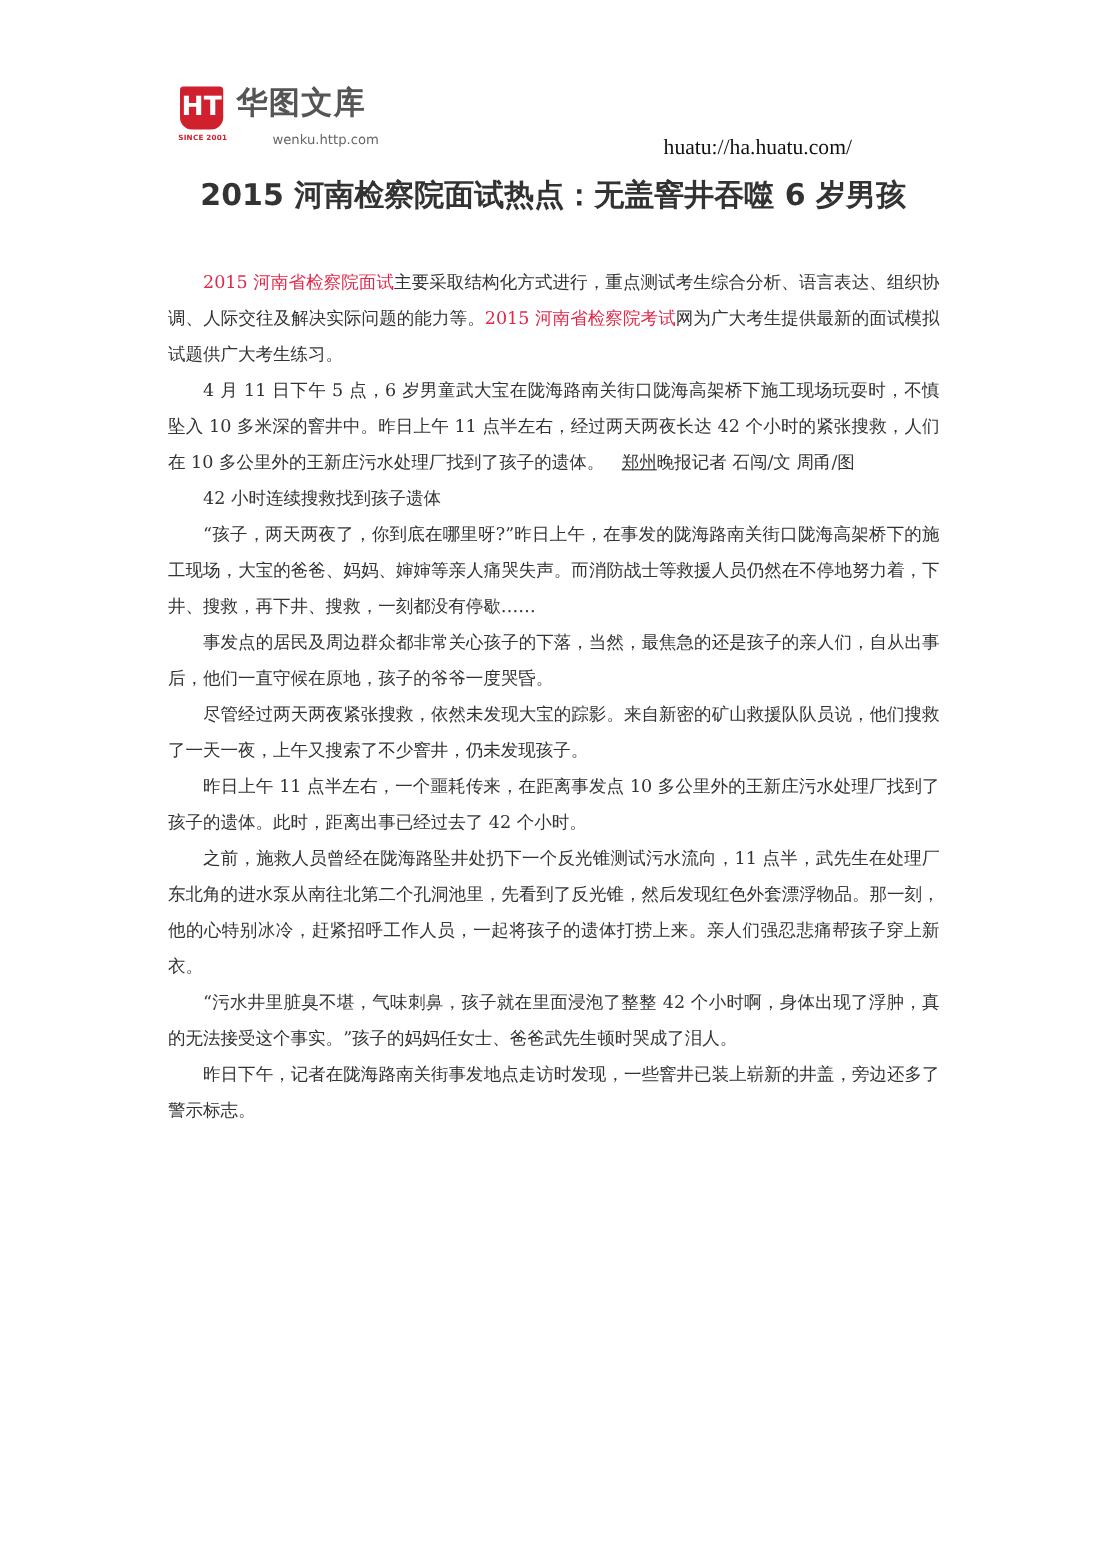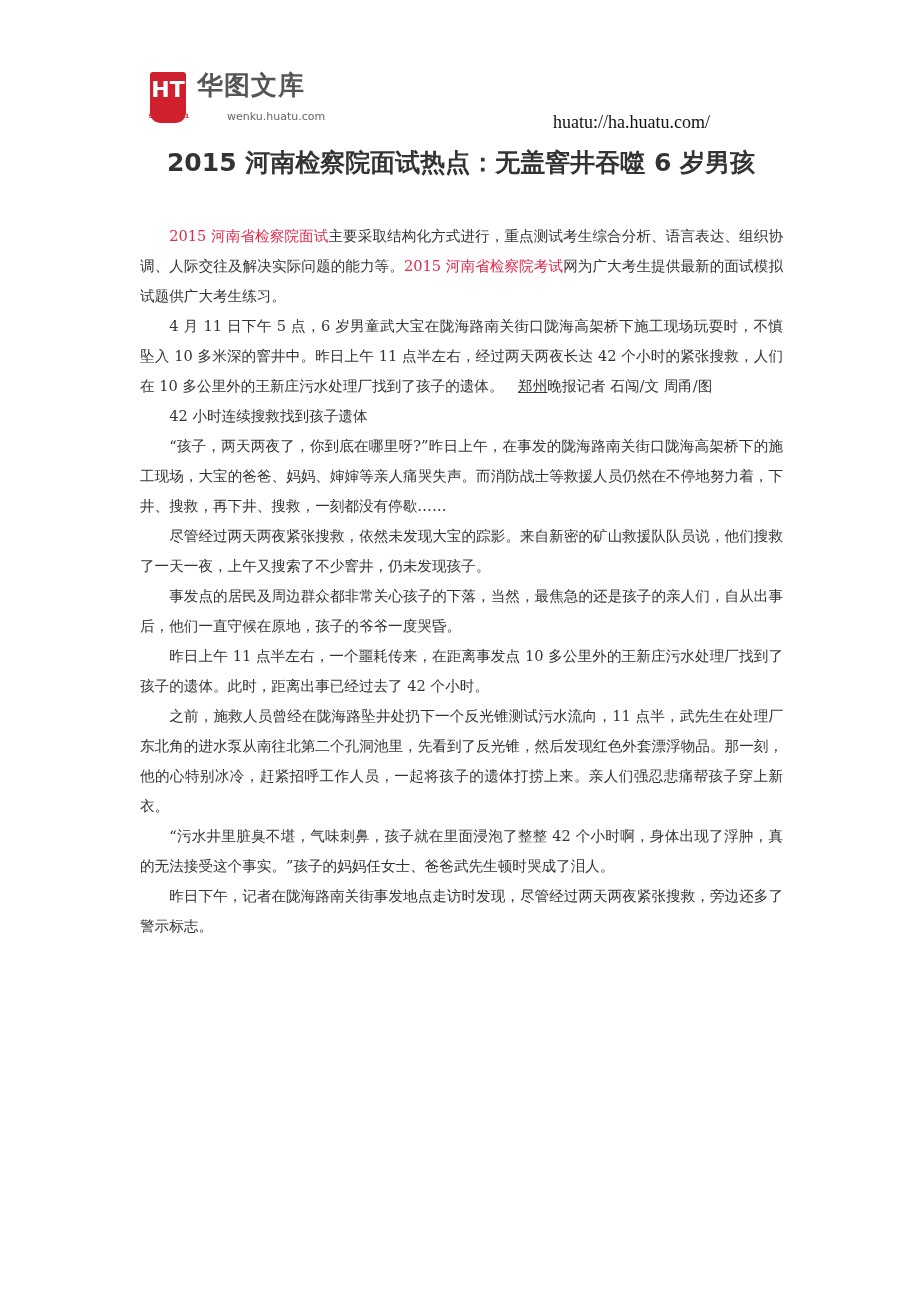--- a/index.html
+++ b/index.html
@@ -1,19 +1,19 @@
 <!DOCTYPE html>
 <html><head>
 <meta charset="utf-8">
 <style>
   html, body { margin: 0; padding: 0; background: #ffffff; }
   body { width: 920px; height: 1302px; position: relative; overflow: hidden;
          font-family: "DejaVu Serif", "Liberation Serif", serif; color: #222; }
   .header { position: absolute; left: 150px; top: 72px; height: 56px; width: 620px; }
-  .logo-badge { position: absolute; left: 0; top: 0; width: 36px; height: 51px;
+  .logo-badge { position: absolute; left: 0; top: 0; width: 36px; height: 36px;
                 background: #d0202e; border-radius: 3px 3px 10px 10px;
                 color: #fff; font-family: "DejaVu Sans", sans-serif; font-weight: bold;
                 font-size: 22px; line-height: 36px; text-align: center; }
   .logo-since { position: absolute; left: -2px; top: 40px; width: 42px; text-align: center;
                 font-family: "DejaVu Sans", sans-serif; font-size: 6px; font-weight: bold;
                 color: #d0202e; letter-spacing: 0.2px; white-space: nowrap; }
   .logo-name { position: absolute; left: 47px; top: -4px; font-family: "DejaVu Sans", sans-serif;
                font-weight: bold; font-size: 26px; color: #555; letter-spacing: 1px; white-space: nowrap; }
   .logo-url { position: absolute; left: 77px; top: 38px; font-family: "DejaVu Sans", sans-serif;
               font-size: 11px; color: #666; white-space: nowrap; }
@@ -28,30 +28,30 @@
   .red { color: #e0294a; }
   .u { text-decoration: underline; }
 </style>
 </head>
 <body>
 
 <div class="header">
   <div class="logo-badge">HT</div>
   <div class="logo-since">SINCE 2001</div>
   <div class="logo-name">华图文库</div>
-  <div class="logo-url">wenku.huatu.com</div>
+  <div class="logo-url">wenku.http.com</div>
 </div>
 <div class="site-url">huatu://ha.huatu.com/</div>
 
 <div class="title">2015 河南检察院面试热点：无盖窨井吞噬 6 岁男孩</div>
 
 <div class="content">
   <p><span class="red">2015 河南省检察院面试</span><span>主要采取结构化方式进行，重点测试考生综合分析、语言表达、组织协调、人际交往及解决实际问题的能力等。</span><span class="red">2015 河南省检察院考试</span><span>网为广大考生提供最新的面试模拟试题供广大考生练习。</span></p>
   <p><span>4 月 11 日下午 5 点，6 岁男童武大宝在陇海路南关街口陇海高架桥下施工现场玩耍时，不慎坠入 10 多米深的窨井中。昨日上午 11 点半左右，经过两天两夜长达 42 个小时的紧张搜救，人们在 10 多公里外的王新庄污水处理厂找到了孩子的遗体。　</span><span class="u">郑州</span><span>晚报记者 石闯/文 周甬/图</span></p>
   <p>42 小时连续搜救找到孩子遗体</p>
   <p>“孩子，两天两夜了，你到底在哪里呀?”昨日上午，在事发的陇海路南关街口陇海高架桥下的施工现场，大宝的爸爸、妈妈、婶婶等亲人痛哭失声。而消防战士等救援人员仍然在不停地努力着，下井、搜救，再下井、搜救，一刻都没有停歇……</p>
+  <p>事发点的居民及周边群众都非常关心孩子的下落，当然，最焦急的还是孩子的亲人们，自从出事后，他们一直守候在原地，孩子的爷爷一度哭昏。</p>
   <p>尽管经过两天两夜紧张搜救，依然未发现大宝的踪影。来自新密的矿山救援队队员说，他们搜救了一天一夜，上午又搜索了不少窨井，仍未发现孩子。</p>
-  <p>事发点的居民及周边群众都非常关心孩子的下落，当然，最焦急的还是孩子的亲人们，自从出事后，他们一直守候在原地，孩子的爷爷一度哭昏。</p>
   <p>昨日上午 11 点半左右，一个噩耗传来，在距离事发点 10 多公里外的王新庄污水处理厂找到了孩子的遗体。此时，距离出事已经过去了 42 个小时。</p>
   <p>之前，施救人员曾经在陇海路坠井处扔下一个反光锥测试污水流向，11 点半，武先生在处理厂东北角的进水泵从南往北第二个孔洞池里，先看到了反光锥，然后发现红色外套漂浮物品。那一刻，他的心特别冰冷，赶紧招呼工作人员，一起将孩子的遗体打捞上来。亲人们强忍悲痛帮孩子穿上新衣。</p>
   <p>“污水井里脏臭不堪，气味刺鼻，孩子就在里面浸泡了整整 42 个小时啊，身体出现了浮肿，真的无法接受这个事实。”孩子的妈妈任女士、爸爸武先生顿时哭成了泪人。</p>
-  <p>昨日下午，记者在陇海路南关街事发地点走访时发现，尽管经过两天两夜紧张搜救，旁边还多了警示标志。</p>
+  <p>昨日下午，记者在陇海路南关街事发地点走访时发现，一些窨井已装上崭新的井盖，旁边还多了警示标志。</p>
 </div>
 
 </body></html>

